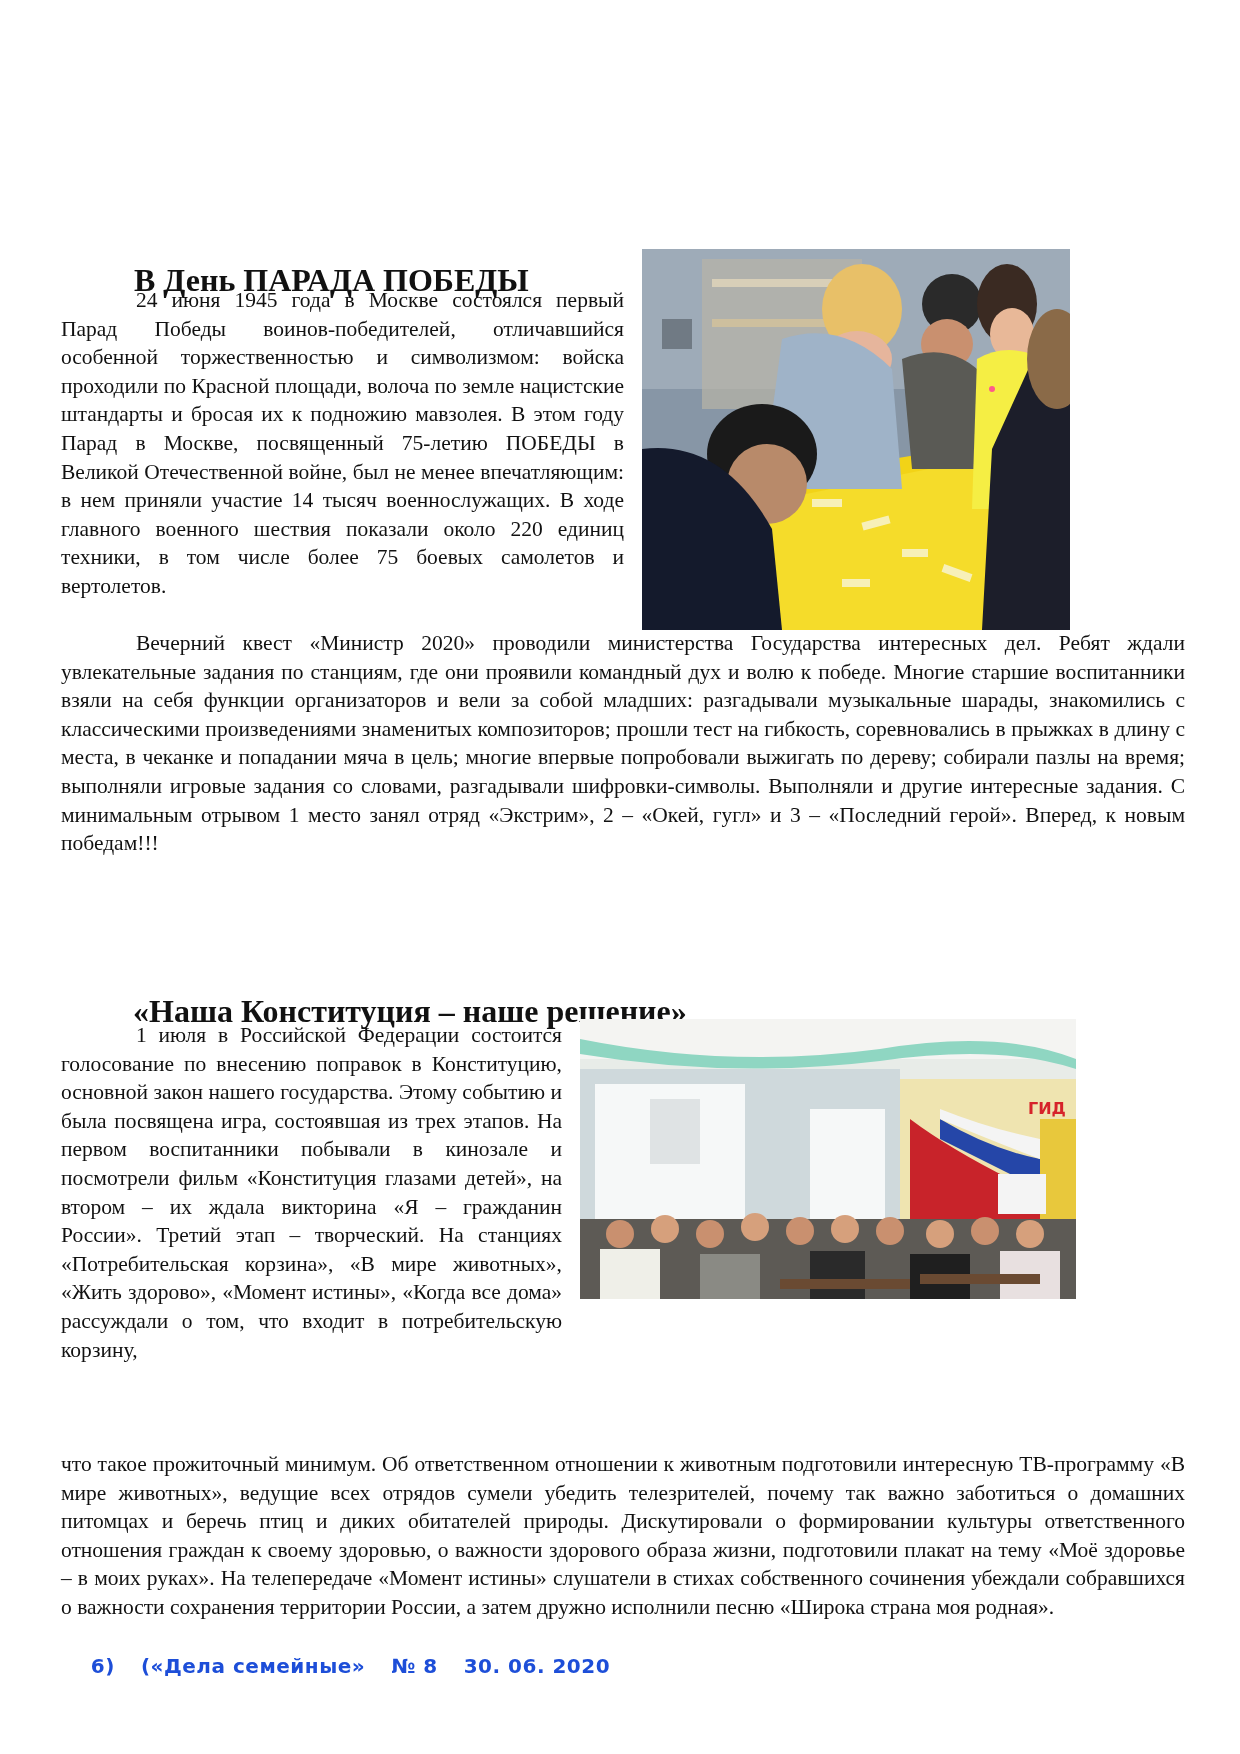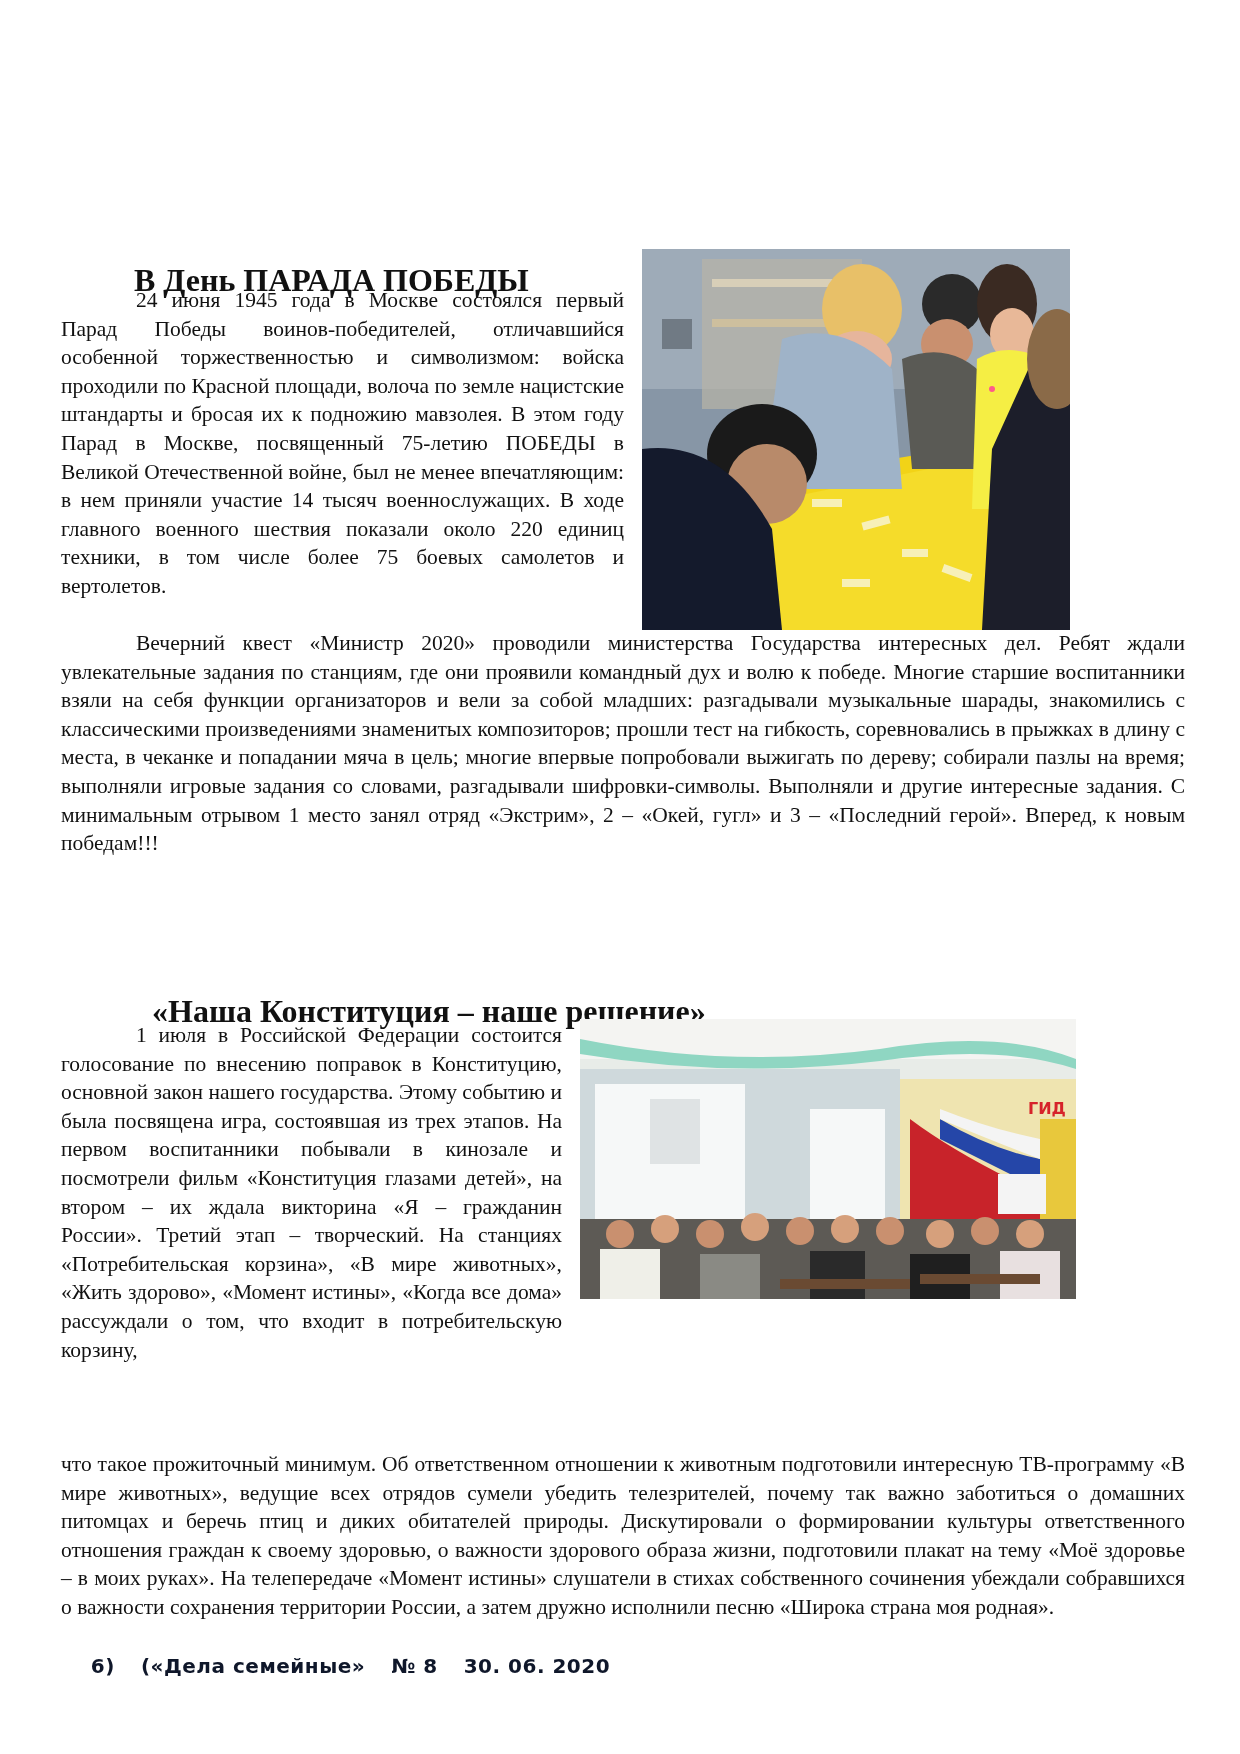--- a/index.html
+++ b/index.html
@@ -5,21 +5,21 @@
   html, body { margin: 0; padding: 0; background: #ffffff; }
   body { width: 1240px; height: 1754px; position: relative; overflow: hidden;
          font-family: "Liberation Serif", "DejaVu Serif", serif; color: #111; }
   .page { position: absolute; left: 0; top: 0; width: 1240px; height: 1754px; }
   .p { font-size: 21.5px; line-height: 28.6px; text-align: justify; margin: 0; }
   .ind { text-indent: 75px; }
   .block { position: absolute; left: 61px; width: 1124px; }
   h2 { font-family: "Liberation Serif", serif; font-weight: bold; font-size: 32px; margin: 0; position: absolute; }
   .photo { position: absolute; overflow: hidden; }
   .footer { position: absolute; left: 61px; top: 1630px; font-family: "DejaVu Sans", sans-serif;
-            font-weight: bold; font-size: 20px; color: #0f172a; white-space: pre; letter-spacing: 0.5px; }
+            font-weight: bold; font-size: 20px; color: #1d4ed8; white-space: pre; letter-spacing: 0.5px; }
   .footer span { margin-right: 26px; }
 </style>
 </head>
 <body>
 
 <div class="page">
 
   <div class="block" style="top:58px;">
   </div>
 
@@ -63,21 +63,21 @@
   </div>
 
   <div style="position:absolute; left:61px; top:286px; width:563px;">
     <p class="p ind">24 июня 1945 года в Москве состоялся первый Парад Победы воинов-победителей, отличавшийся особенной торжественностью и символизмом: войска проходили по Красной площади, волоча по земле нацистские штандарты и бросая их к подножию мавзолея. В этом году Парад в Москве, посвященный 75-летию ПОБЕДЫ в Великой Отечественной войне, был не менее впечатляющим: в нем приняли участие 14 тысяч военнослужащих. В ходе главного военного шествия показали около 220 единиц техники, в том числе более 75 боевых самолетов и вертолетов.</p>
   </div>
 
   <div class="block" style="top:629px;">
     <p class="p ind">Вечерний квест «Министр 2020» проводили министерства  Государства интересных дел. Ребят ждали увлекательные задания по станциям, где они проявили командный дух и волю к победе. Многие старшие воспитанники взяли на себя функции организаторов и вели за собой младших: разгадывали музыкальные шарады, знакомились с классическими произведениями знаменитых композиторов; прошли тест на гибкость, соревновались в прыжках в длину с места, в чеканке и попадании  мяча в цель; многие впервые попробовали выжигать по дереву; собирали пазлы на время; выполняли игровые задания со словами, разгадывали шифровки-символы. Выполняли и другие интересные задания. С минимальным отрывом 1 место занял отряд «Экстрим», 2 – «Окей, гугл» и 3 – «Последний герой». Вперед, к новым победам!!!</p>
   </div>
 
-  <h2 style="left:152px; top:993px;">«Наша  Конституция – наше решение»</h2>
+  <h2 style="left:133px; top:993px;">«Наша  Конституция – наше решение»</h2>
 
   <div class="photo" style="left:580px; top:1019px; width:496px; height:280px;">
     <svg width="496" height="280" viewBox="0 0 496 280">
       <rect width="496" height="280" fill="#e8ece8"></rect>
       <rect x="0" y="0" width="496" height="40" fill="#f4f4f2"></rect>
       <path d="M0 20 Q150 50 300 30 Q420 10 496 40 L496 50 Q420 25 300 42 Q150 60 0 35 Z" fill="#8fd6c2"></path>
       <rect x="0" y="50" width="320" height="180" fill="#cfd9dc"></rect>
       <rect x="15" y="65" width="150" height="160" fill="#f6f8f8"></rect>
       <rect x="230" y="90" width="75" height="140" fill="#f6f8f8"></rect>
       <rect x="70" y="80" width="50" height="65" fill="#dfe3e4"></rect>

